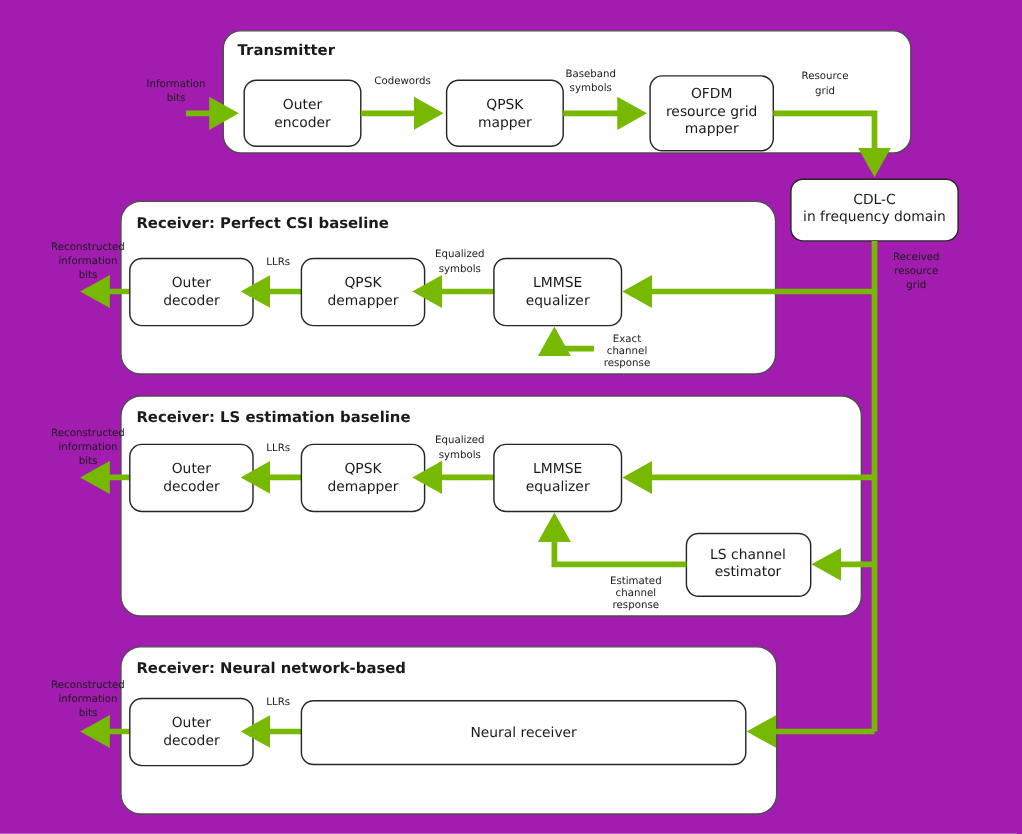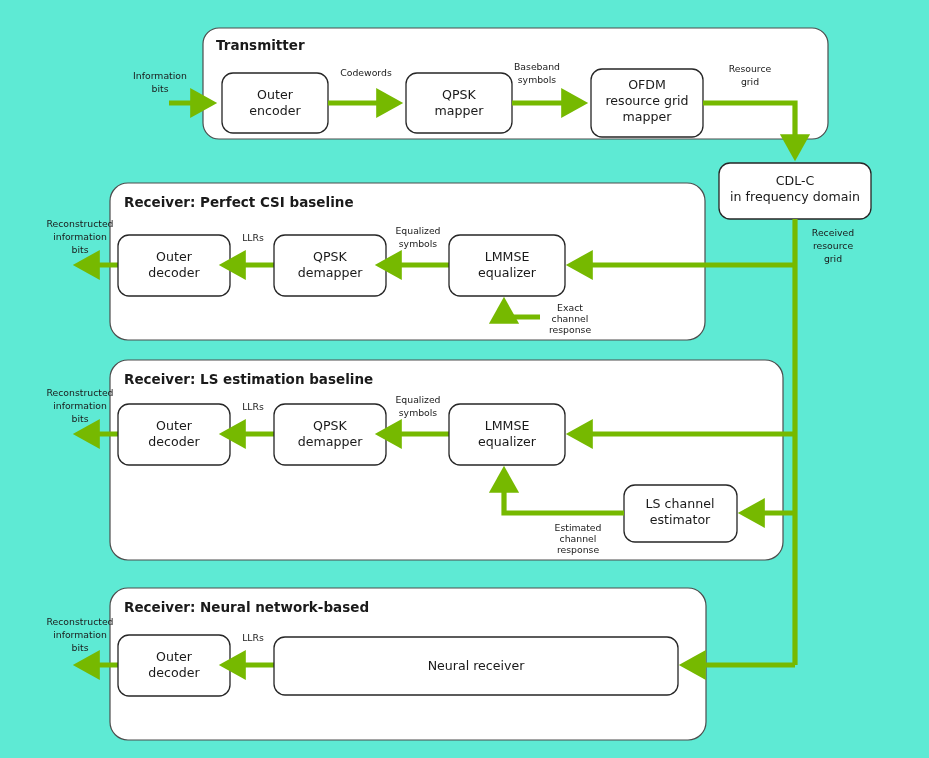--- a/index.html
+++ b/index.html
@@ -3,21 +3,21 @@
 <meta charset="utf-8">
 <title>Neural Receiver Block Diagram</title>
 <style>
   html,body{margin:0;padding:0;}
   body{
     width:929px;height:758px;
     background:#fbfbfb;
     font-family:"DejaVu Sans","Liberation Sans",sans-serif;
     overflow:hidden;
   }
-  #canvas{position:relative;width:929px;height:758px;background:#5eead4;}
+  #canvas{position:relative;width:929px;height:758px;background:#a21caf;}
   svg{display:block;}
   .grp-rect{fill:#ffffff;stroke:#4d4d4d;stroke-width:1.2;}
   .blk-rect{fill:#ffffff;stroke:#262626;stroke-width:1.3;}
   .grp-title{font-size:13.5px;fill:#1a1a1a;font-weight:600;}
   .blk-label{font-size:12.6px;fill:#1a1a1a;text-anchor:middle;}
   .edge-label{font-size:9.3px;fill:#1a1a1a;text-anchor:middle;}
   .wire{stroke:#76b900;stroke-width:5.2;fill:none;stroke-linecap:butt;stroke-linejoin:miter;}
   .arrowhead{fill:#76b900;}
 </style>
 </head>

